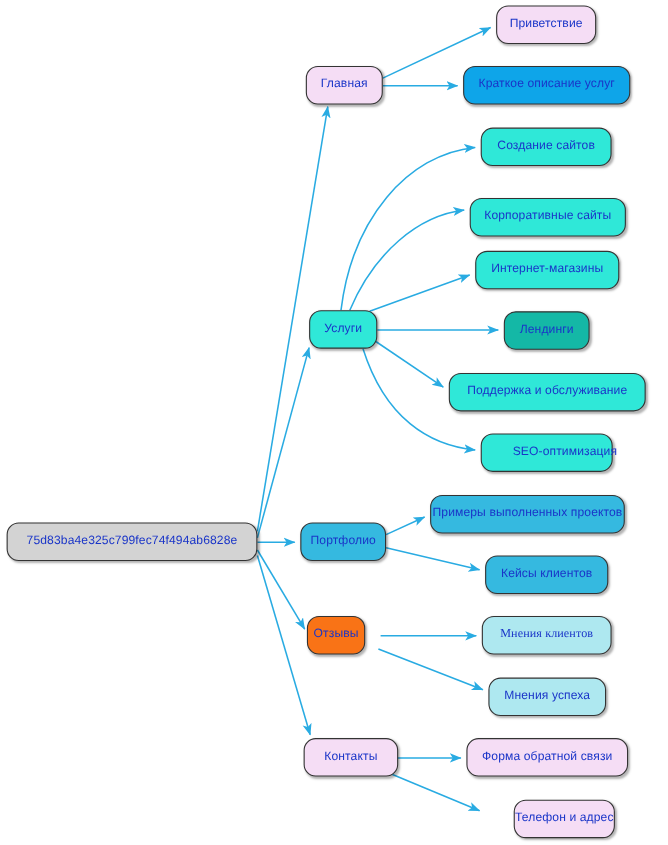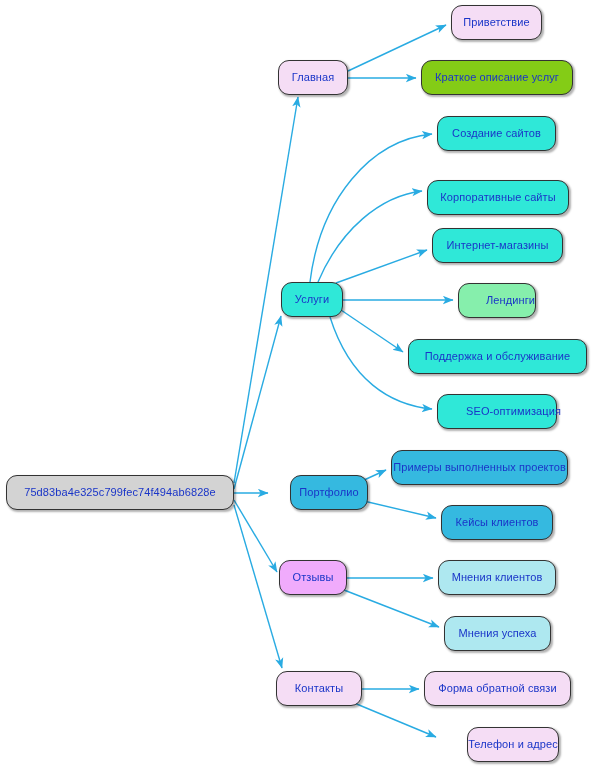--- a/index.html
+++ b/index.html
@@ -79,57 +79,57 @@
   <div id="node-layer">
       <div class="node" style="left: 6px; top: 475px; width: 228px; height: 35px; background: rgb(211, 211, 211); border-color: rgb(51, 51, 51); color: rgb(26, 53, 200);">
         <span>75d83ba4e325c799fec74f494ab6828e</span>
       </div>
       <div class="node" style="left: 278px; top: 60px; width: 70px; height: 35px; background: rgb(245, 221, 245); border-color: rgb(51, 51, 51); color: rgb(26, 53, 200);">
         <span>Главная</span>
       </div>
       <div class="node" style="left: 451px; top: 5px; width: 91px; height: 35px; background: rgb(245, 221, 245); border-color: rgb(51, 51, 51); color: rgb(26, 53, 200);">
         <span>Приветствие</span>
       </div>
-      <div class="node" style="left: 421px; top: 60px; width: 152px; height: 35px; background: #84cc16; border-color: rgb(51, 51, 51); color: rgb(26, 53, 200);">
+      <div class="node" style="left: 421px; top: 60px; width: 152px; height: 35px; background: #0ea5e9; border-color: rgb(51, 51, 51); color: rgb(26, 53, 200);">
         <span>Краткое описание услуг</span>
       </div>
       <div class="node" style="left: 281px; top: 282px; width: 62px; height: 35px; background: rgb(47, 232, 216); border-color: rgb(51, 51, 51); color: rgb(26, 53, 200);">
         <span>Услуги</span>
       </div>
       <div class="node" style="left: 437px; top: 116px; width: 119px; height: 35px; background: rgb(47, 232, 216); border-color: rgb(51, 51, 51); color: rgb(26, 53, 200);">
         <span>Создание сайтов</span>
       </div>
       <div class="node" style="left: 427px; top: 180px; width: 142px; height: 35px; background: rgb(47, 232, 216); border-color: rgb(51, 51, 51); color: rgb(26, 53, 200);">
         <span>Корпоративные сайты</span>
       </div>
       <div class="node" style="left: 432px; top: 228px; width: 131px; height: 35px; background: rgb(47, 232, 216); border-color: rgb(51, 51, 51); color: rgb(26, 53, 200);">
         <span>Интернет-магазины</span>
       </div>
-      <div class="node" style="left: 458px; top: 283px; width: 78px; height: 35px; background: #86efac; border-color: rgb(51, 51, 51); color: rgb(26, 53, 200); justify-content: flex-end;">
+      <div class="node" style="left: 458px; top: 283px; width: 78px; height: 35px; background: #14b8a6; border-color: rgb(51, 51, 51); color: rgb(26, 53, 200);">
         <span>Лендинги</span>
       </div>
-      <div class="node" style="left: 408px; top: 339px; width: 179px; height: 35px; background: rgb(47, 232, 216); border-color: rgb(51, 51, 51); color: rgb(26, 53, 200); border-radius: 10px;">
+      <div class="node" style="left: 408px; top: 339px; width: 179px; height: 35px; background: rgb(47, 232, 216); border-color: rgb(51, 51, 51); color: rgb(26, 53, 200);">
         <span>Поддержка и обслуживание</span>
       </div>
       <div class="node" style="left: 437px; top: 394px; width: 120px; height: 35px; background: rgb(47, 232, 216); border-color: rgb(51, 51, 51); color: rgb(26, 53, 200); padding-left: 33px;">
         <span>SEO-оптимизация</span>
       </div>
-      <div class="node" style="left: 290px; top: 475px; width: 78px; height: 35px; background: rgb(53, 185, 224); border-color: rgb(51, 51, 51); color: rgb(26, 53, 200);">
+      <div class="node" style="left: 273px; top: 475px; width: 78px; height: 35px; background: rgb(53, 185, 224); border-color: rgb(51, 51, 51); color: rgb(26, 53, 200);">
         <span>Портфолио</span>
       </div>
       <div class="node" style="left: 391px; top: 450px; width: 177px; height: 35px; background: rgb(53, 185, 224); border-color: rgb(51, 51, 51); color: rgb(26, 53, 200);">
         <span>Примеры выполненных проектов</span>
       </div>
       <div class="node" style="left: 441px; top: 505px; width: 112px; height: 35px; background: rgb(53, 185, 224); border-color: rgb(51, 51, 51); color: rgb(26, 53, 200);">
         <span>Кейсы клиентов</span>
       </div>
-      <div class="node" style="left: 279px; top: 560px; width: 68px; height: 35px; background: #f0abfc; border-color: rgb(51, 51, 51); color: rgb(26, 53, 200);">
+      <div class="node" style="left: 279px; top: 560px; width: 53px; height: 35px; background: #f97316; border-color: rgb(51, 51, 51); color: rgb(26, 53, 200);">
         <span>Отзывы</span>
       </div>
-      <div class="node" style="left: 438px; top: 560px; width: 118px; height: 35px; background: rgb(174, 232, 240); border-color: rgb(51, 51, 51); color: rgb(26, 53, 200);">
+      <div class="node" style="left: 438px; top: 560px; width: 118px; height: 35px; background: rgb(174, 232, 240); border-color: rgb(51, 51, 51); color: rgb(26, 53, 200); font-family: Liberation Serif, serif;">
         <span>Мнения клиентов</span>
       </div>
       <div class="node" style="left: 444px; top: 616px; width: 107px; height: 35px; background: rgb(174, 232, 240); border-color: rgb(51, 51, 51); color: rgb(26, 53, 200);">
         <span>Мнения успеха</span>
       </div>
       <div class="node" style="left: 276px; top: 671px; width: 86px; height: 35px; background: rgb(245, 221, 245); border-color: rgb(51, 51, 51); color: rgb(26, 53, 200);">
         <span>Контакты</span>
       </div>
       <div class="node" style="left: 424px; top: 671px; width: 147px; height: 35px; background: rgb(245, 221, 245); border-color: rgb(51, 51, 51); color: rgb(26, 53, 200);">
         <span>Форма обратной связи</span>

